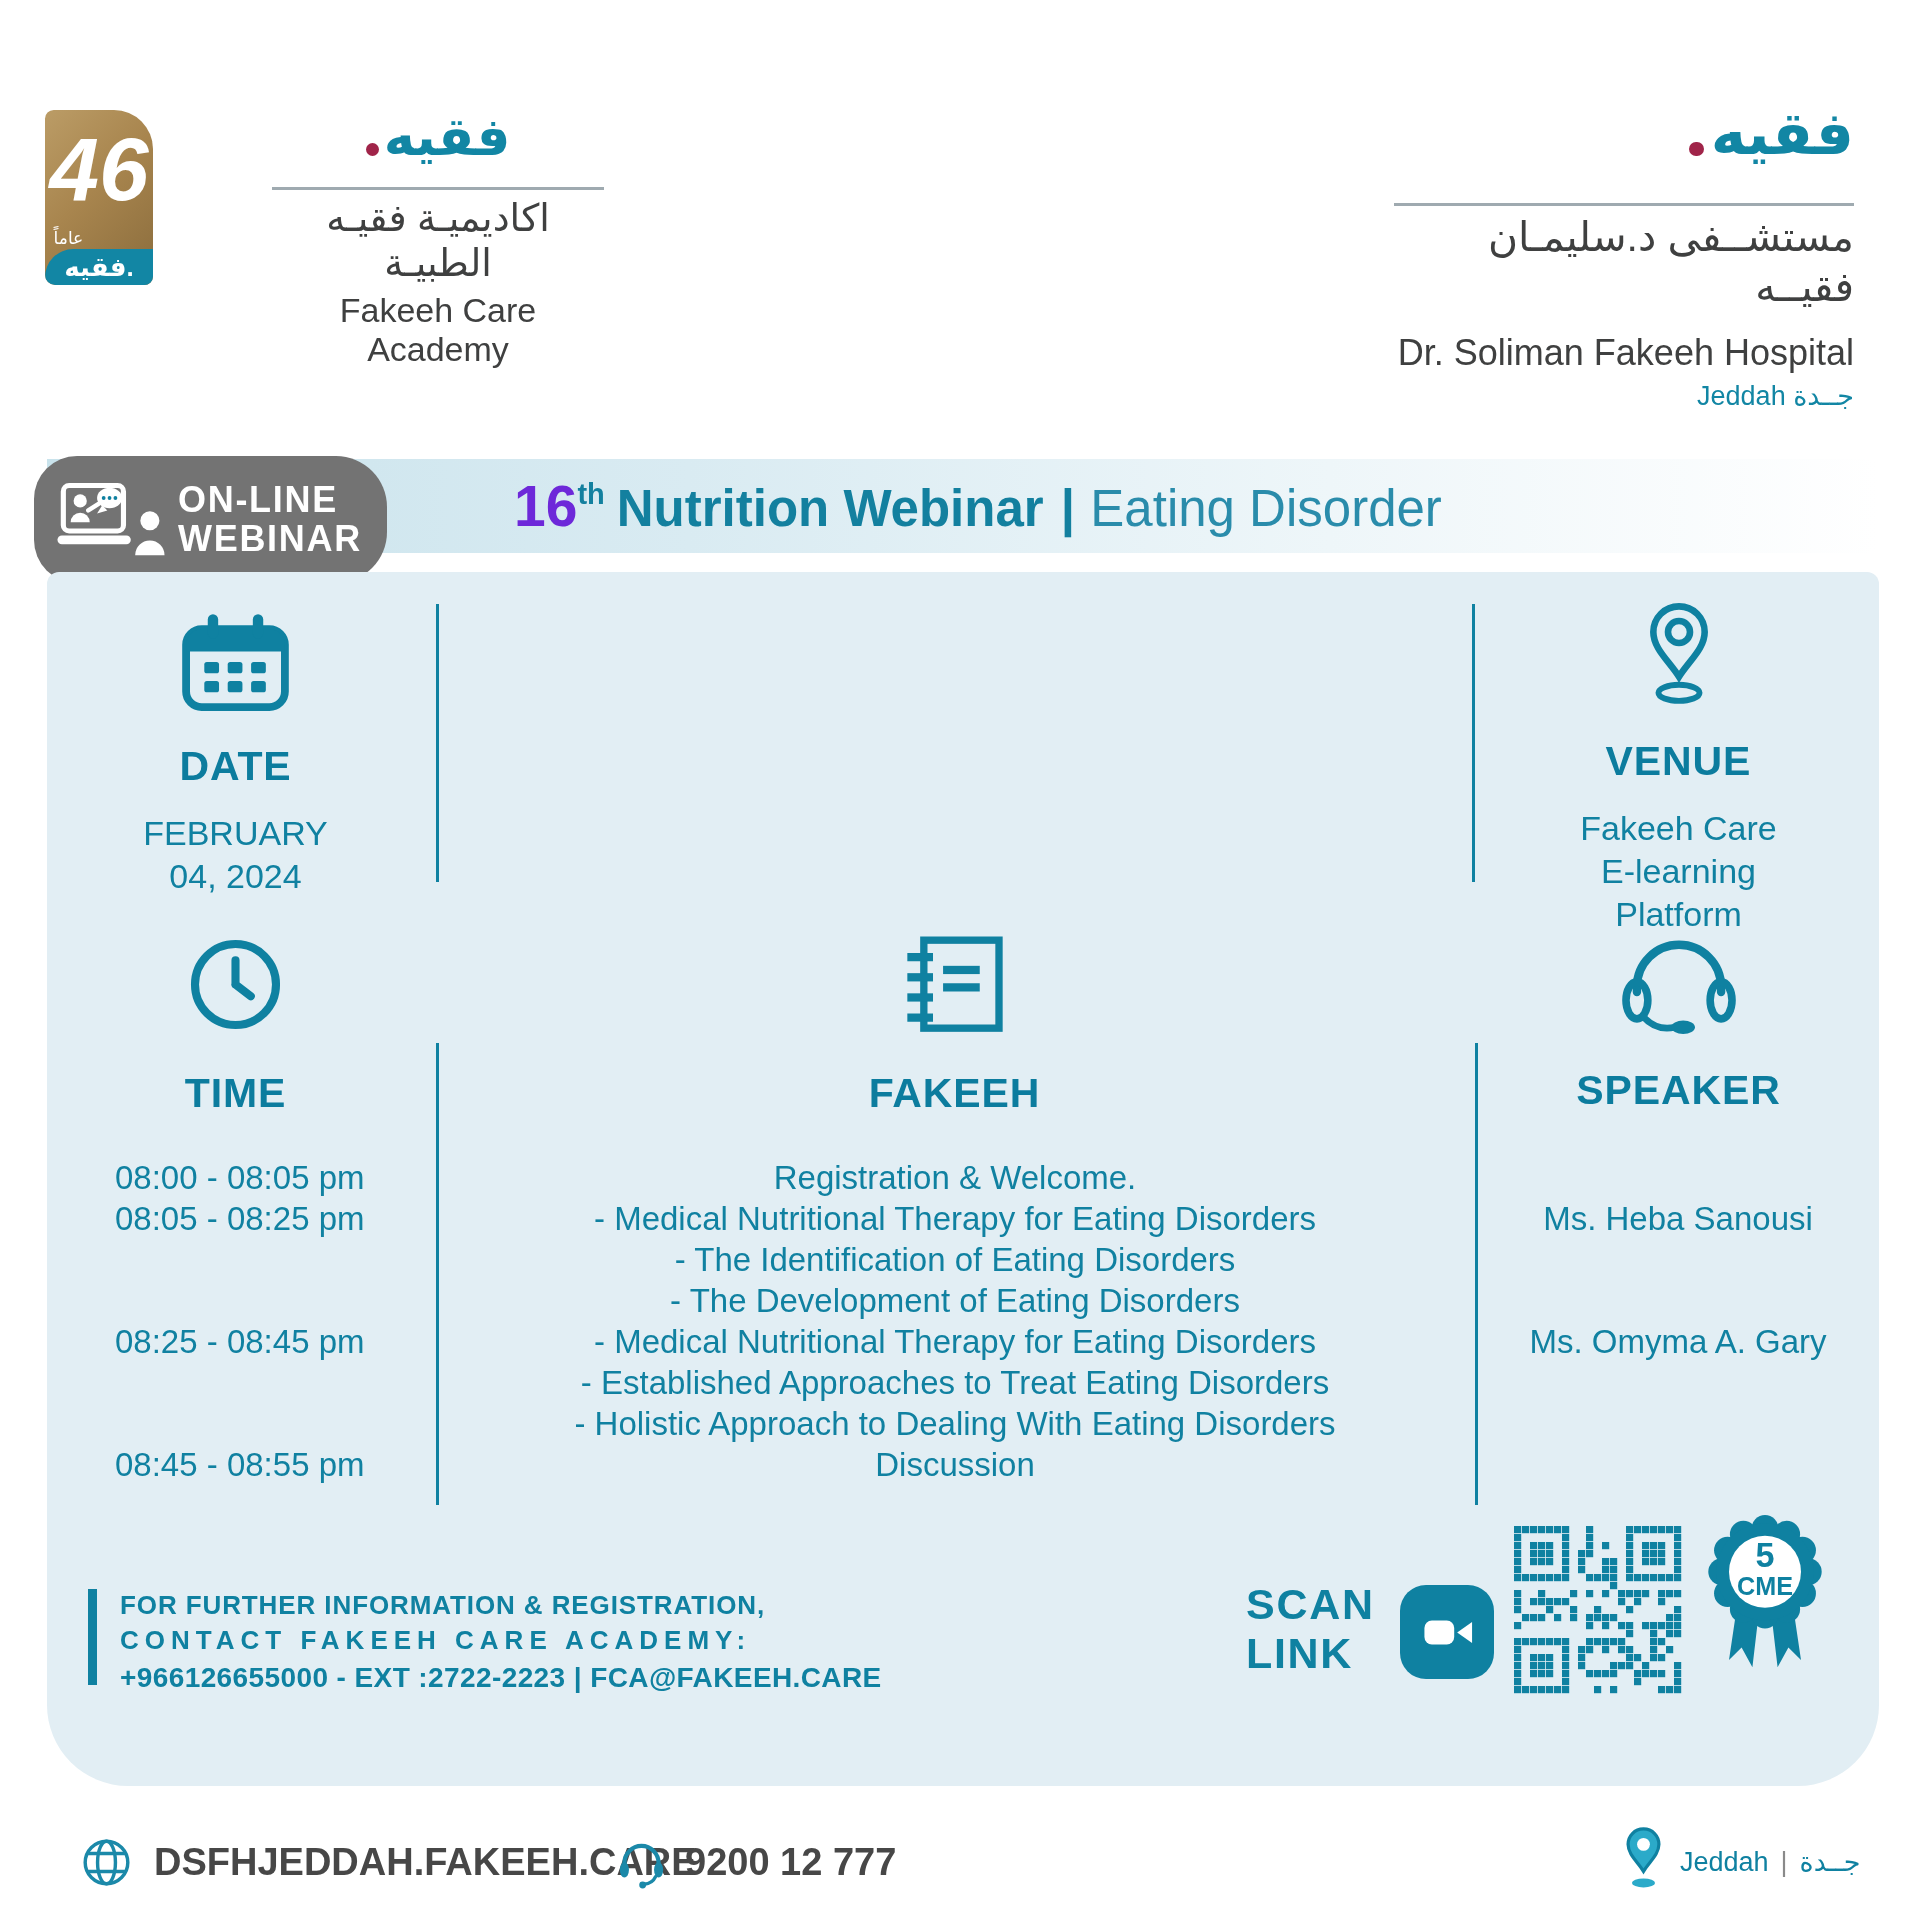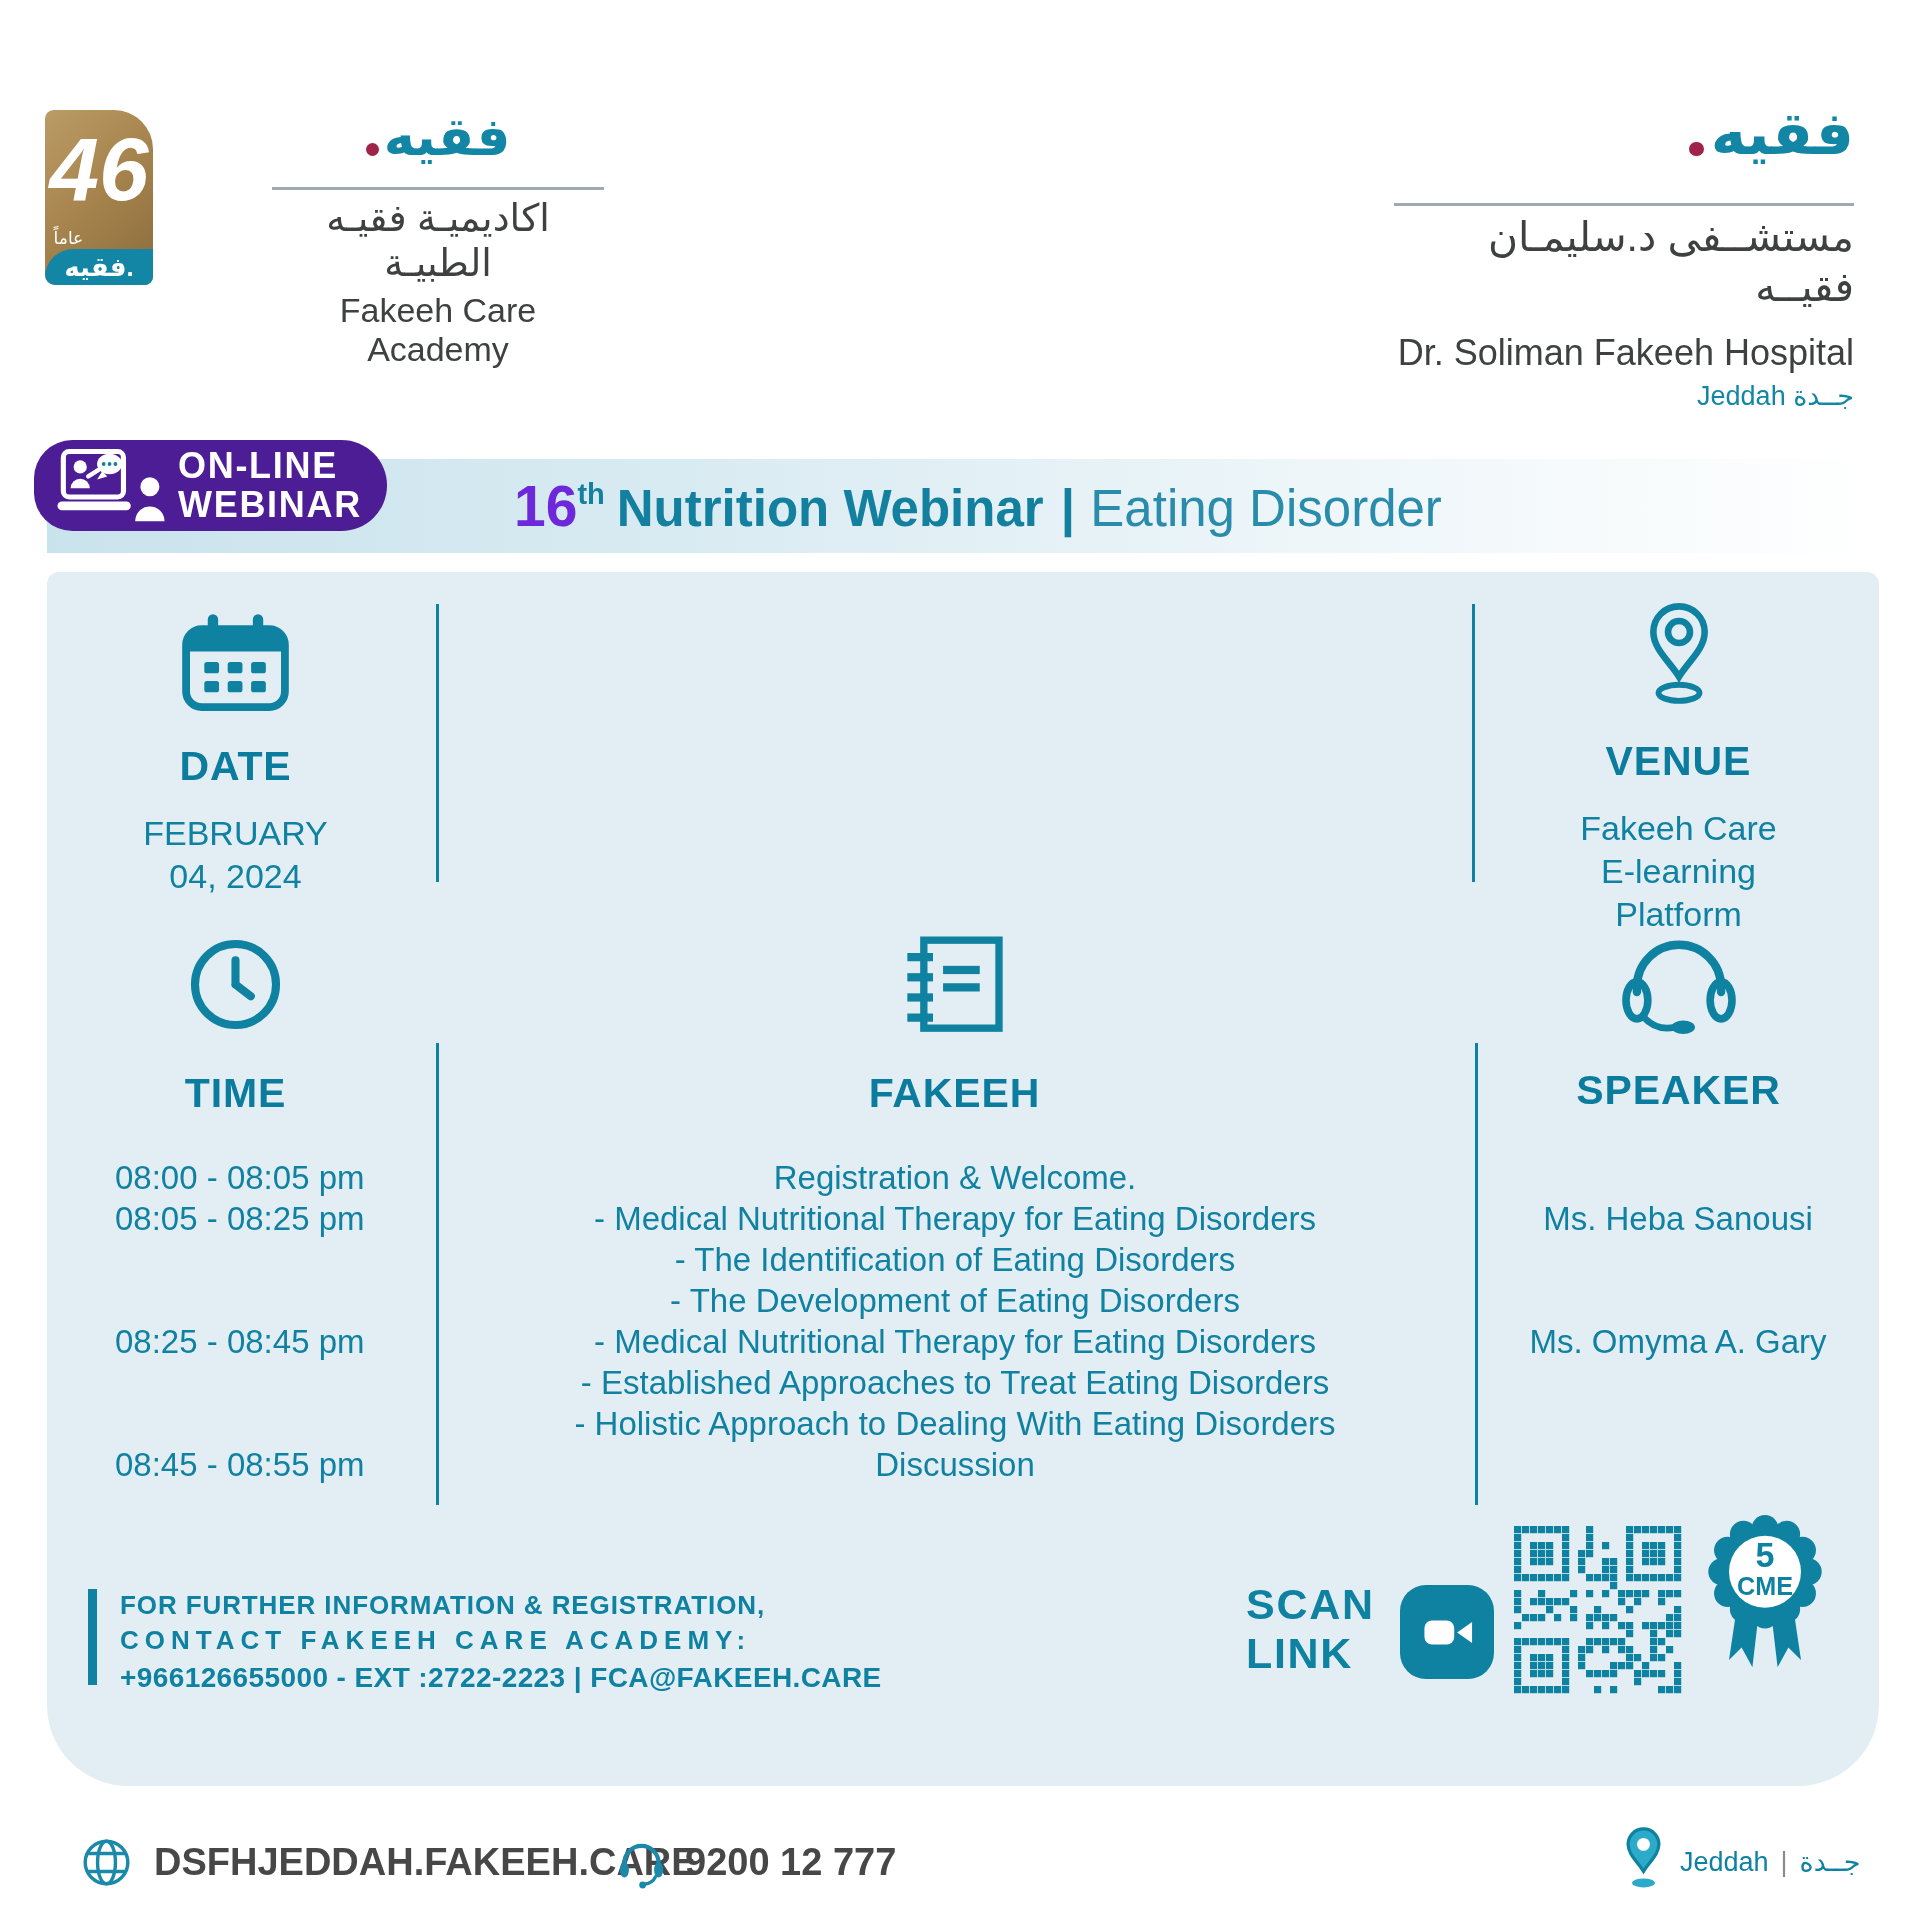--- a/index.html
+++ b/index.html
@@ -36,21 +36,21 @@
   .academy .logo-ar{font-size:38px;line-height:45px;margin-top:6.8px;}
   .hospital .logo-ar{font-size:41px;line-height:50px;margin-top:6.8px;}
   .logo-en{color:#3F4040;}
   .academy .logo-en{font-size:34px;line-height:39px;margin-top:5.1px;}
   .hospital .logo-en{font-size:36px;line-height:41px;margin-top:20px;}
   .logo-city{color:#1286A4;font-size:27px;margin-top:6.8px;}
 
   
   .title-band{left:47px;top:459px;width:1832px;height:94px;border-radius:0 12px 12px 0;
       background:linear-gradient(90deg,#c9e3ec 0%,#d9ebf2 35%,#eef6f9 70%,#ffffff 100%);}
-  .webinar-pill{left:34px;top:440px;width:353px;height:91px;background:#4c1d95;
+  .webinar-pill{left:34px;top:456px;width:353px;height:127px;background:#737373;
       border-radius:43px 51px 51px 43px;display:flex;align-items:center;padding-left:22px;box-sizing:border-box;}
   .pill-text{color:#fff;font-size:36px;font-weight:bold;letter-spacing:1.7px;line-height:1.08;margin-left:12px;}
   .main-title{left:514px;top:473px;height:68px;display:flex;align-items:baseline;white-space:nowrap;}
   .t-num{font-size:57px;font-weight:bold;color:#6d28d9;}
   .t-sup{font-size:29px;font-weight:bold;color:#13809F;position:relative;top:-22px;}
   .t-bold{font-size:51px;font-weight:bold;color:#13809F;margin-left:12px;}
   .t-sep{font-size:51px;font-weight:bold;color:#13809F;margin:0 15.4px 0 17px;}
   .t-light{font-size:51px;font-weight:normal;color:#2A8CAB;}
 
   

